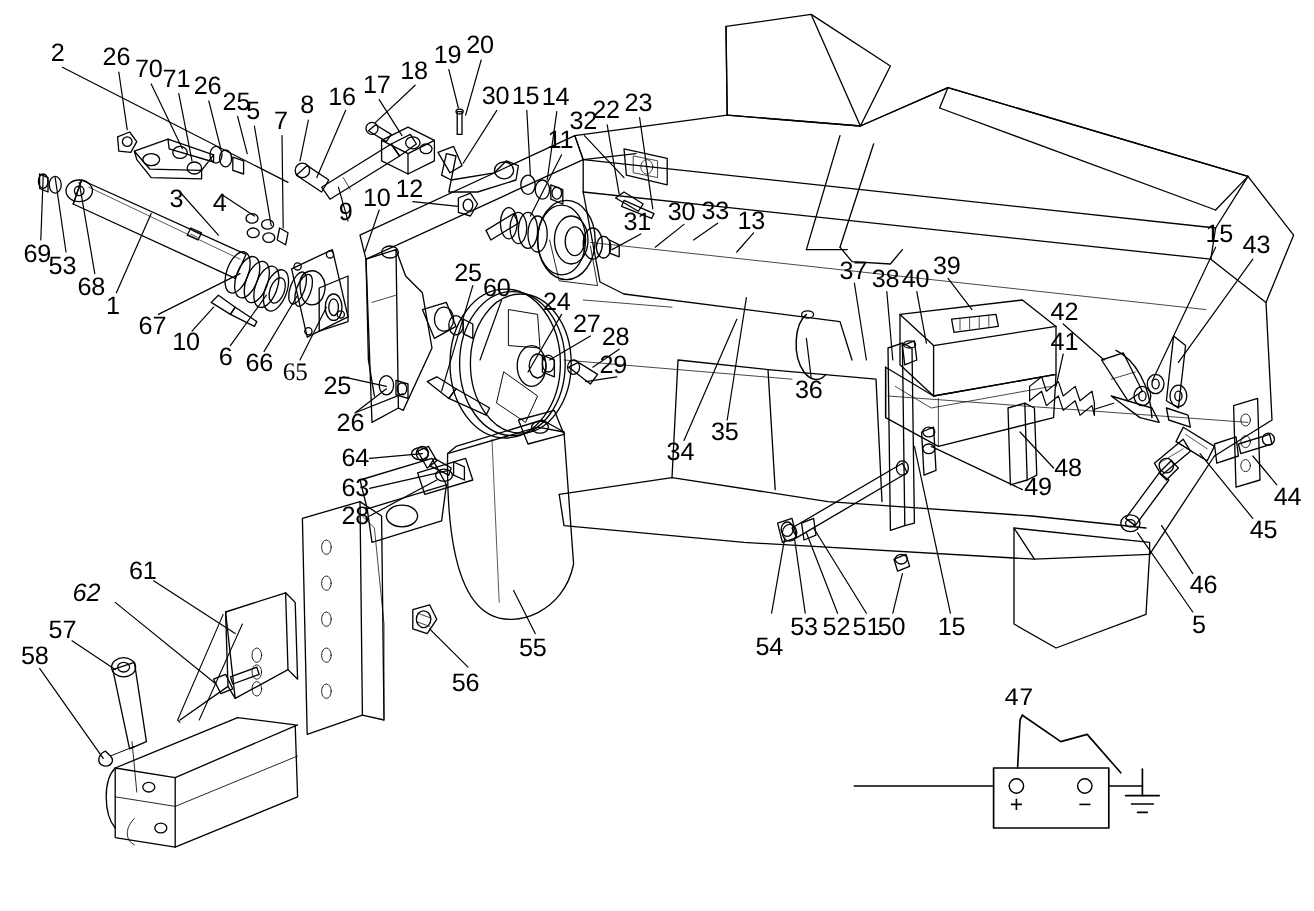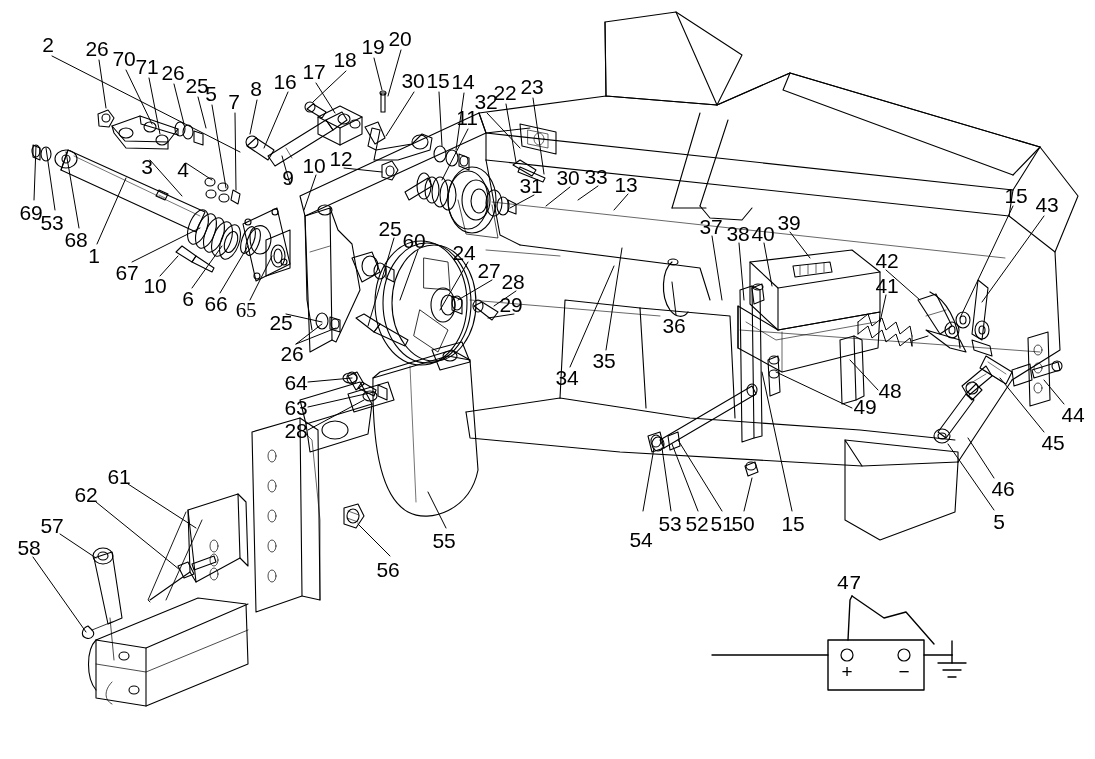--- a/index.html
+++ b/index.html
@@ -594,21 +594,21 @@
       <div class="callout" style="left: 999px; top: 521px;">5</div>
       <div class="callout" style="left: 641px; top: 523px; margin-top: 16px;">54</div>
       <div class="callout" style="left: 670px; top: 523px;">53</div>
       <div class="callout" style="left: 697px; top: 523px;">52</div>
       <div class="callout" style="left: 722px; top: 523px;">51</div>
       <div class="callout" style="left: 743px; top: 523px;">50</div>
       <div class="callout" style="left: 793px; top: 523px;">15</div>
       <div class="callout" style="left: 444px; top: 540px; text-align: right;">55</div>
       <div class="callout" style="left: 388px; top: 569px;">56</div>
       <div class="callout" style="left: 119px; top: 476px;">61</div>
-      <div class="callout" style="left: 86px; top: 494px;">62</div>
+      <div class="callout" style="left: 72px; top: 494px; font-style: italic;">62</div>
       <div class="callout" style="left: 52px; top: 525px;">57</div>
       <div class="callout" style="left: 29px; top: 547px;">58</div>
     </div>
 
 
   <div class="callout" style="left:849px; top:583px;font-family:Liberation Mono, monospace;">47</div>
 
   <div class="polarity" style="left:847px; top:672px;">+</div>
 
   <div class="polarity" style="left:904px; top:672px;">−</div>

